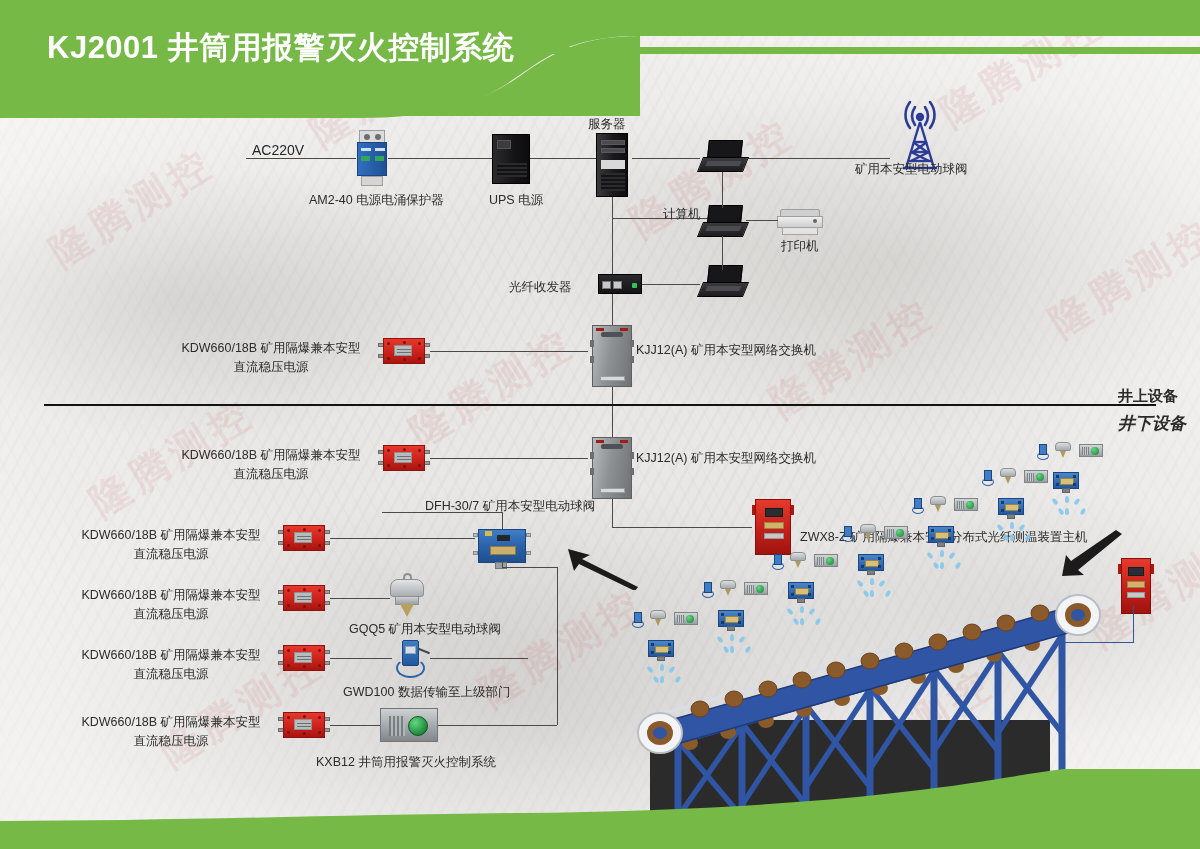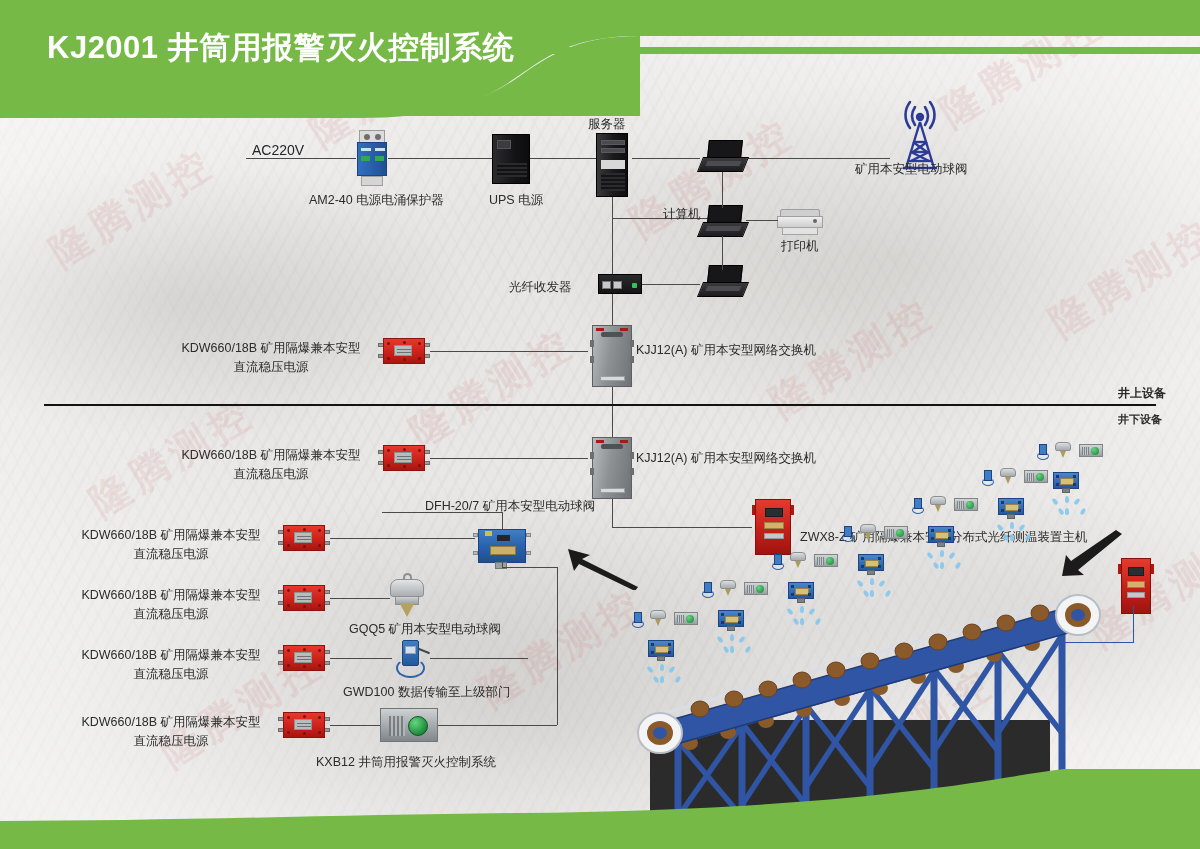--- a/index.html
+++ b/index.html
@@ -386,22 +386,22 @@
     <div class="lug l1"></div>
       <div class="lug l2"></div>
       <div class="lug r1"></div>
       <div class="lug r2"></div>
   </div>
   <div class="lbl" style="left:636px; top:341px;">KJJ12(A) 矿用本安型网络交换机</div>
 
   <div class="line v" style="left:612px; top:387px; height:60px;"></div>
 
   <div class="divider"></div>
-  <div class="lbl" style="left:1118px; top:385px; font-weight:700; font-size:12px;">井上设备</div>
-  <div class="lbl" style="left:1118px; top:412px; font-weight:700; font-size:11px;">井下设备</div>
+  <div class="lbl" style="left:1118px; top:385px; font-weight:700; font-size:15px;">井上设备</div>
+  <div class="lbl" style="left:1118px; top:412px; font-weight:700; font-size:17px;font-style:italic;">井下设备</div>
 
   <div class="dev-red" style="left:378px; top:445px;">
     <div class="cn l1"></div>
       <div class="cn l2"></div>
       <div class="cn r1"></div>
       <div class="cn r2"></div>
     <div class="bx">
       <b style="left:3px;top:3px;"></b>
         <b style="right:3px;top:3px;"></b>
       <b style="left:3px;bottom:3px;"></b>
@@ -437,21 +437,21 @@
     <div class="ear l"></div>
       <div class="ear r"></div>
     <div class="bx">
         <div class="scr"></div>
         <div class="pl"></div>
         <div class="pl2"></div>
       </div>
   </div>
   <div class="lbl" style="left:800px; top:528px;">ZWX8-Z 矿用隔爆兼本安型分布式光纤测温装置主机</div>
 
-  <div class="lbl" style="left:425px; top:497px;">DFH-20/7 矿用本安型电动球阀</div>
+  <div class="lbl" style="left:425px; top:497px;">DFH-30/7 矿用本安型电动球阀</div>
   <div class="line v" style="left:502px; top:512px; height:18px;"></div>
   <div class="line h" style="left:382px; top:512px; width:120px;"></div>
 
   <div class="dev-valve" style="left:473px; top:529px;">
     <div class="bx">
       <div class="tag"></div>
         <div class="scr"></div>
         <div class="pl"></div>
     </div>
     <div class="cn a"></div>

